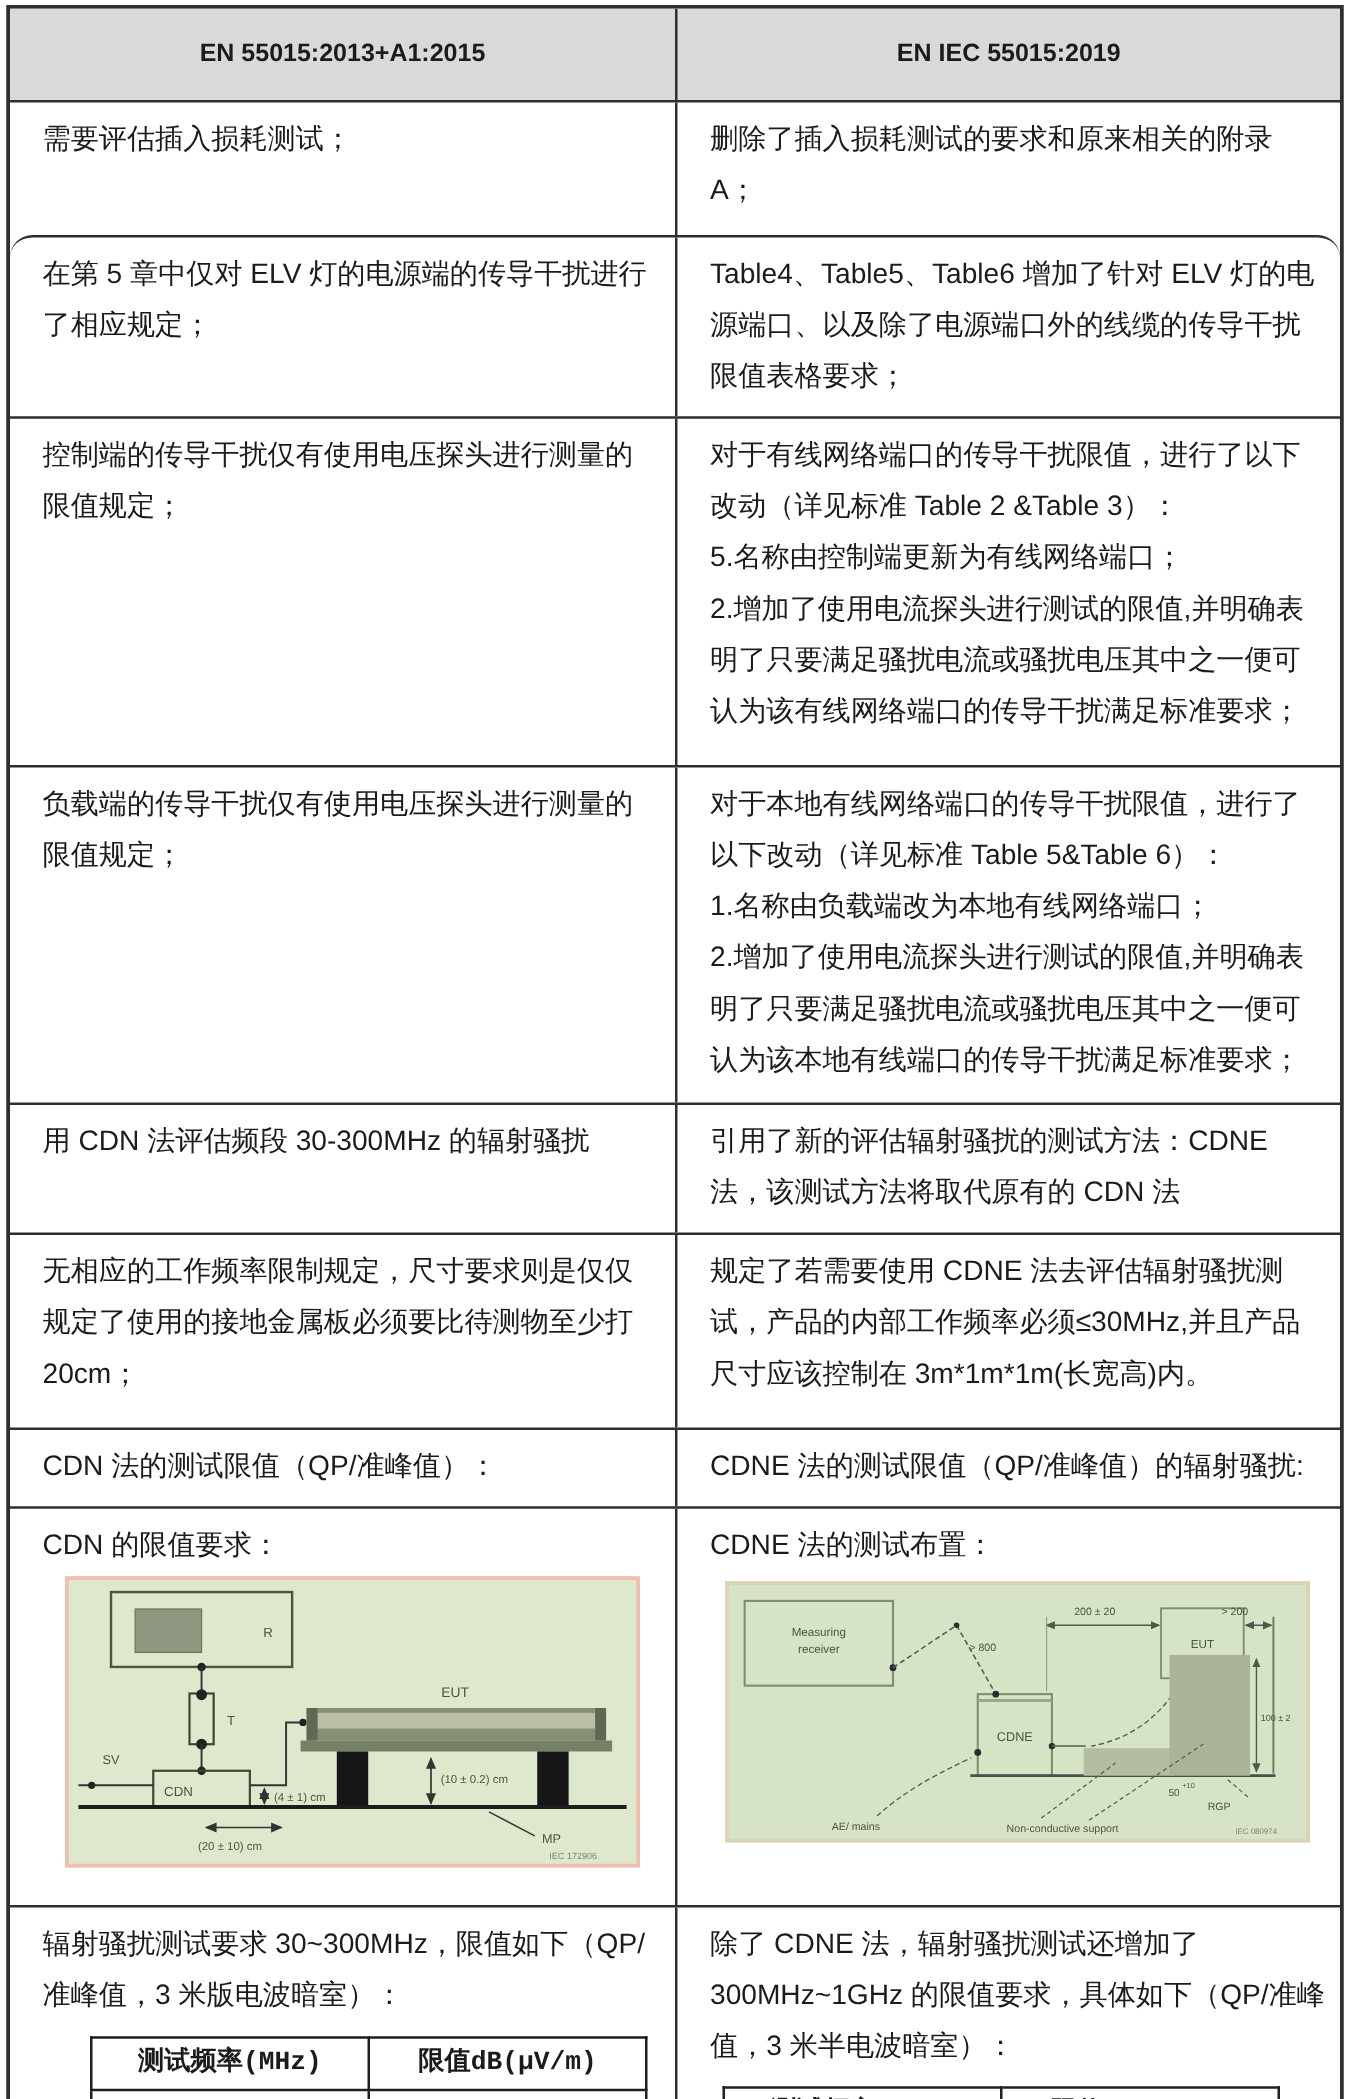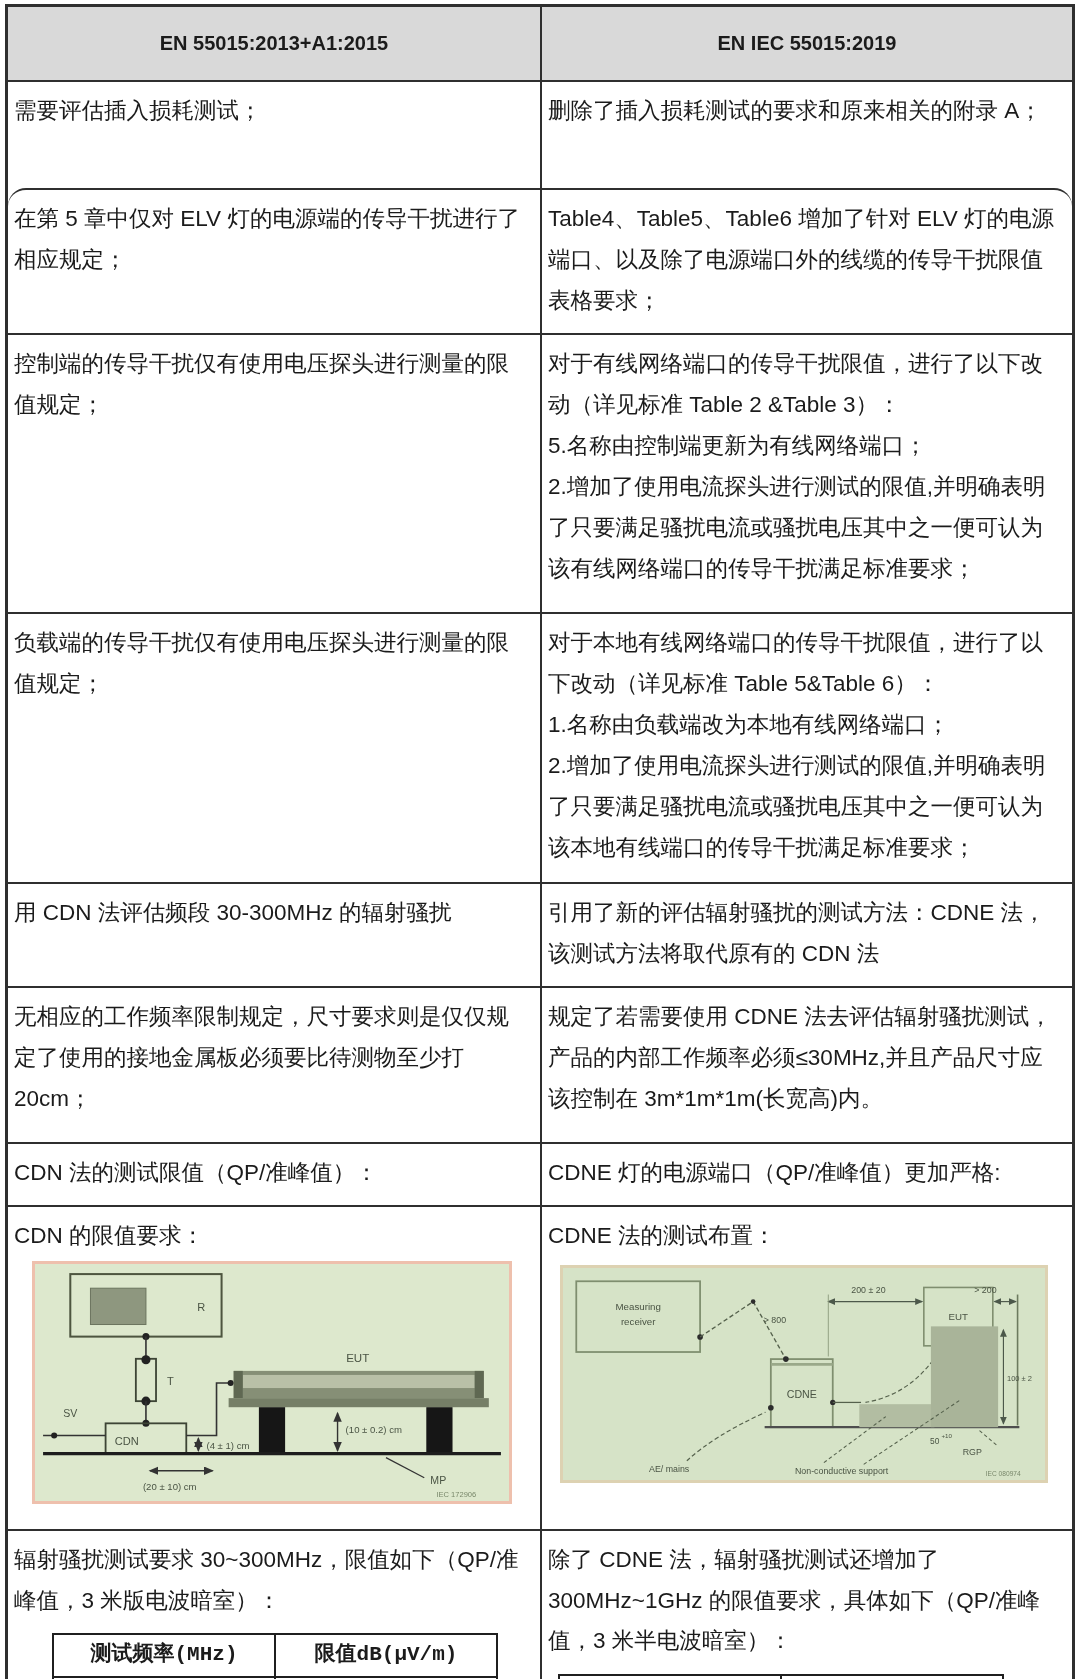--- a/index.html
+++ b/index.html
@@ -1,21 +1,21 @@
 <!DOCTYPE html>
 <html><head>
 <meta charset="utf-8">
 <style>
   html,body{margin:0;padding:0;background:#ffffff;}
   body{font-family:"Liberation Sans","DejaVu Sans",sans-serif;color:#1b1b1b;}
   .page{width:1080px;margin:0 auto;padding:4px 5px;box-sizing:border-box;background:#fff;}
   .comparison{border:3px solid #2f2f2f;}
   .trow{display:grid;grid-template-columns:1fr 1fr;border-top:2px solid #2f2f2f;}
   .trow.head{border-top:none;}
-  .cell{padding:9px 12px 11px 6px;font-size:22.5px;line-height:1.82;box-sizing:border-box;overflow:hidden;}
+  .cell{padding:9px 12px 11px 26px;font-size:22.5px;line-height:1.82;box-sizing:border-box;overflow:hidden;}
   .cell.r{border-left:2px solid #2f2f2f;}
   .cell p{margin:0;}
   .head .cell{background:#d9d9d9;font-size:20px;font-weight:600;text-align:center;padding:24px 6px;line-height:1.25;}
   
   table.limits{border-collapse:collapse;margin:12px 0 6px 38px;
     font-family:"Liberation Mono","DejaVu Sans Mono",monospace;}
   table.limits.rt{margin-left:10px;}
   table.limits th,table.limits td{border:2.5px solid #1f1f1f;padding:1px 10px;
     font-size:21px;text-align:center;}
   table.limits th{font-weight:700;min-width:200px;}
@@ -92,21 +92,21 @@
       <div class="cell r">
           <p>规定了若需要使用 CDNE 法去评估辐射骚扰测试，产品的内部工作频率必须≤30MHz,并且产品尺寸应该控制在 3m*1m*1m(长宽高)内。</p>
         </div>
     </div>
 
     <div class="trow" style="min-height:50px;">
       <div class="cell">
           <p>CDN 法的测试限值（QP/准峰值）：</p>
         </div>
       <div class="cell r">
-          <p>CDNE 灯的电源端口（QP/准峰值）更加严格:</p>
+          <p>CDNE 法的测试限值（QP/准峰值）的辐射骚扰:</p>
         </div>
     </div>
 
     <div class="trow" style="min-height:317px;">
       <div class="cell">
         <p>CDN 的限值要求：</p>
         <div class="diag">
           <svg viewBox="0 0 470 235" xmlns="http://www.w3.org/2000/svg">
             <defs>
               <marker id="da1" markerWidth="8" markerHeight="8" refX="6" refY="3" orient="auto-start-reverse">

